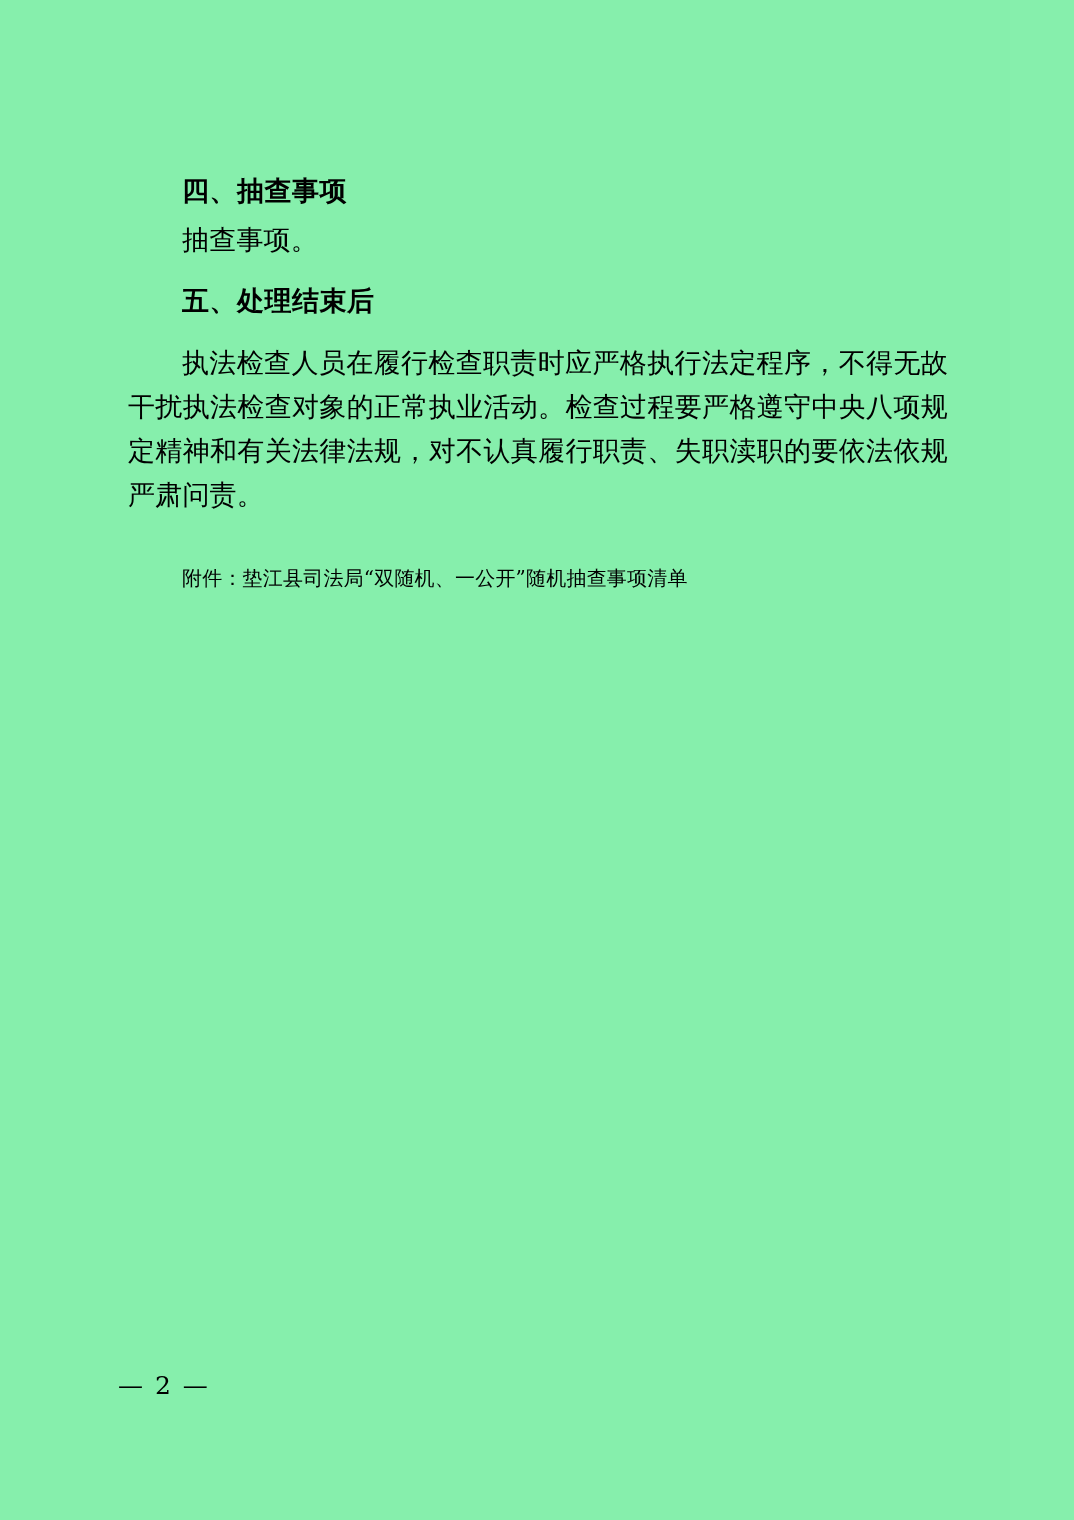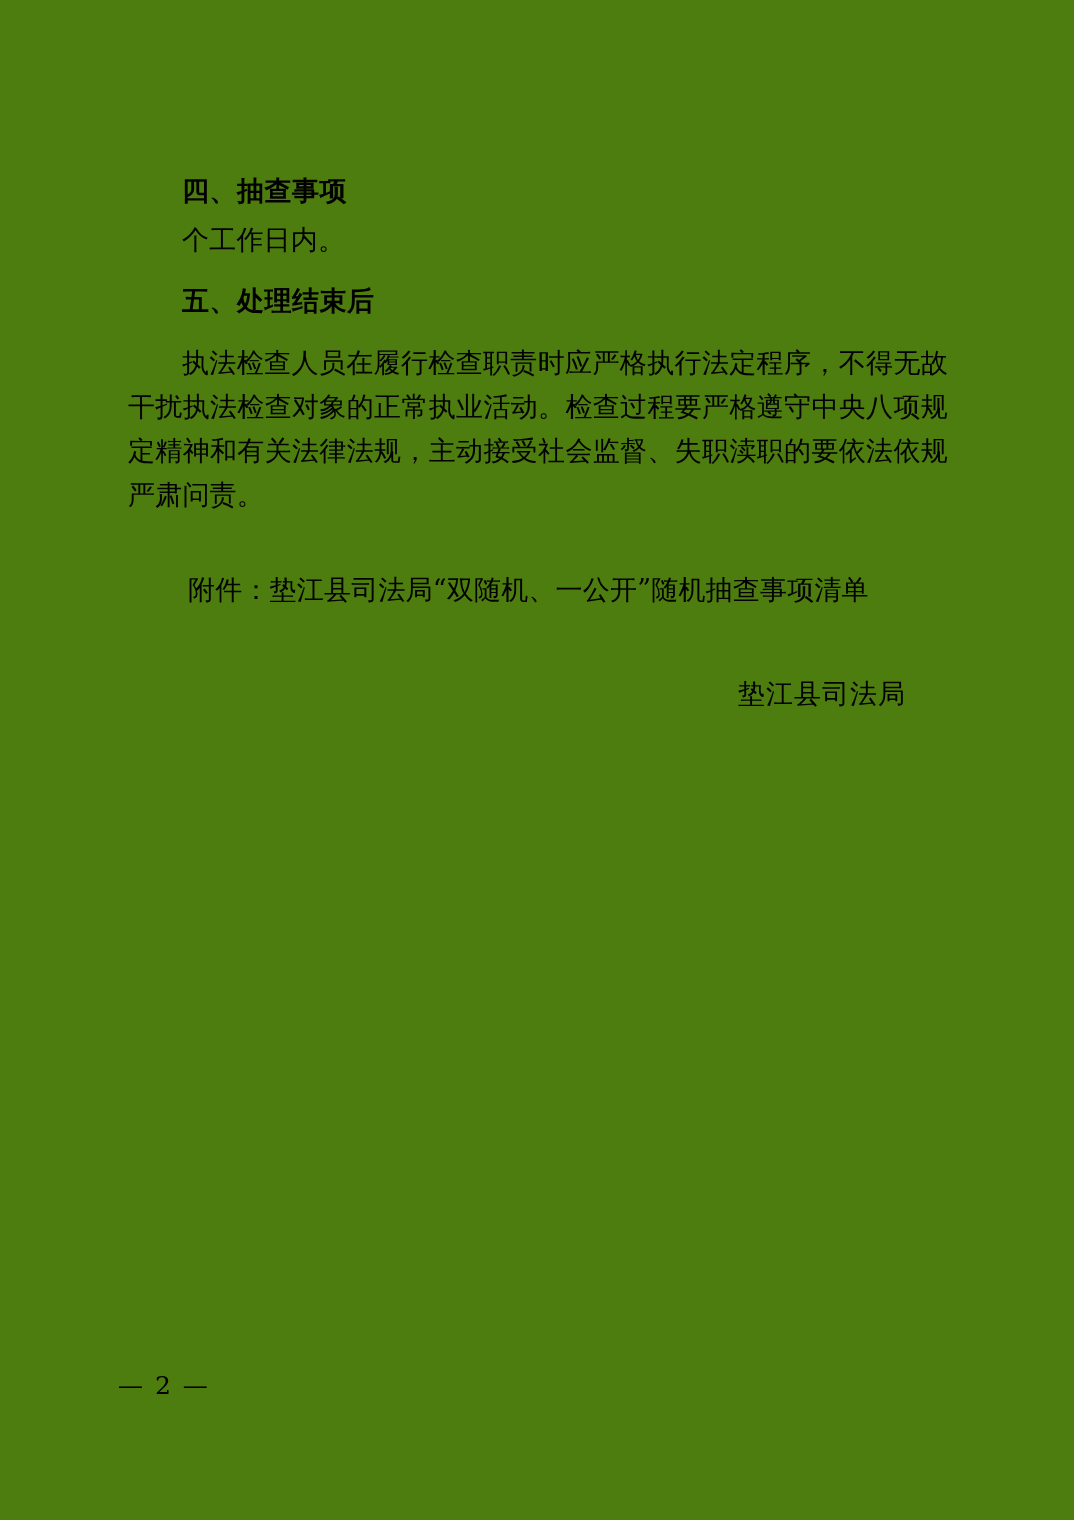--- a/index.html
+++ b/index.html
@@ -9,21 +9,21 @@
   }
   body {
     font-family: "DejaVu Serif", "Liberation Serif", serif;
     color: #000000;
   }
   .page {
     position: relative;
     width: 1074px;
     height: 1520px;
     margin: 0 auto;
-    background: #4d7c0f;
+    background: #86efac;
     box-sizing: border-box;
     overflow: hidden;
   }
   .content {
     position: absolute;
     left: 128px;
     top: 170px;
     width: 820px;
   }
   .heading {
@@ -43,24 +43,24 @@
     text-align: justify;
     text-justify: inter-ideograph;
     letter-spacing: 0.2px;
   }
   .para.tight {
     margin-bottom: 4px;
   }
   .gap-small { height: 14px; }
   .gap-med { height: 40px; }
   .attachment {
-    font-size: 27px;
+    font-size: 20px;
     line-height: 1.62;
     text-indent: 54px;
-    margin: 6px;
+    margin: 0;
     letter-spacing: 0.2px;
   }
   .signature-block {
     margin-top: 58px;
     text-align: right;
     padding-right: 42px;
   }
   .signature-line {
     font-size: 27px;
     line-height: 1.75;
@@ -75,34 +75,33 @@
     color: #000;
   }
 </style>
 </head>
 <body>
 
 <div class="page">
   <div class="content">
 
     <h2 class="heading">四、抽查事项</h2>
-    <p class="para tight">个工作日内。</p>
+    <p class="para tight">抽查事项。</p>
 
     <div class="gap-small"></div>
 
     <h2 class="heading">五、处理结束后</h2>
 
     <div class="gap-small"></div>
 
-    <p class="para">执法检查人员在履行检查职责时应严格执行法定程序，不得无故干扰执法检查对象的正常执业活动。检查过程要严格遵守中央八项规定精神和有关法律法规，主动接受社会监督、失职渎职的要依法依规严肃问责。</p>
+    <p class="para">执法检查人员在履行检查职责时应严格执行法定程序，不得无故干扰执法检查对象的正常执业活动。检查过程要严格遵守中央八项规定精神和有关法律法规，对不认真履行职责、失职渎职的要依法依规严肃问责。</p>
 
     <div class="gap-med"></div>
 
     <p class="attachment">附件：垫江县司法局“双随机、一公开”随机抽查事项清单</p>
 
     <div class="signature-block">
-      <div class="signature-line">垫江县司法局</div>
     </div>
 
   </div>
 
   <div class="page-number">— 2 —</div>
 </div>
 
 </body></html>

